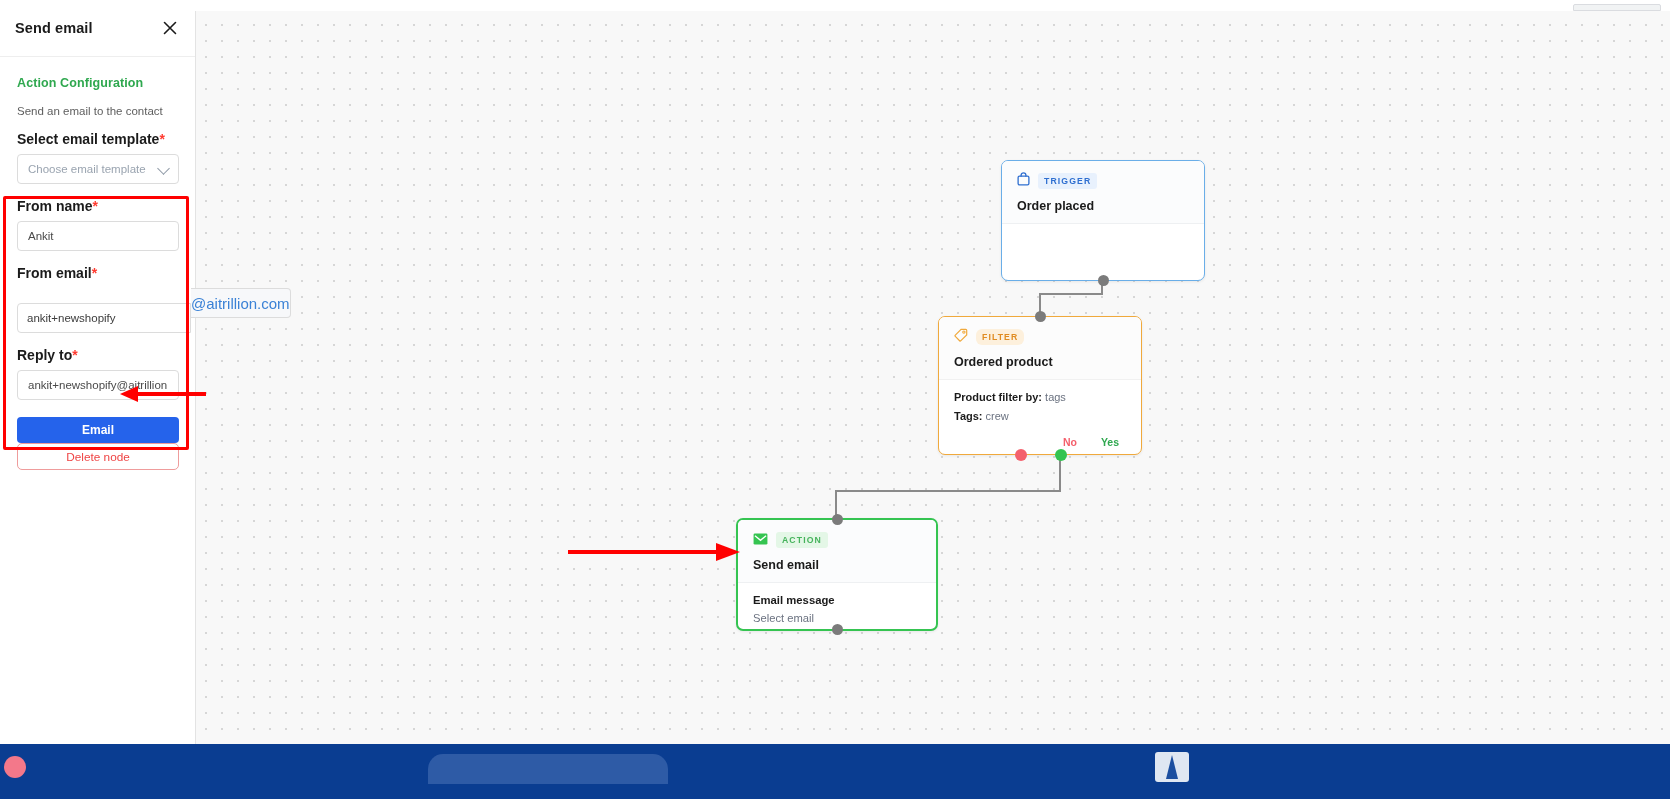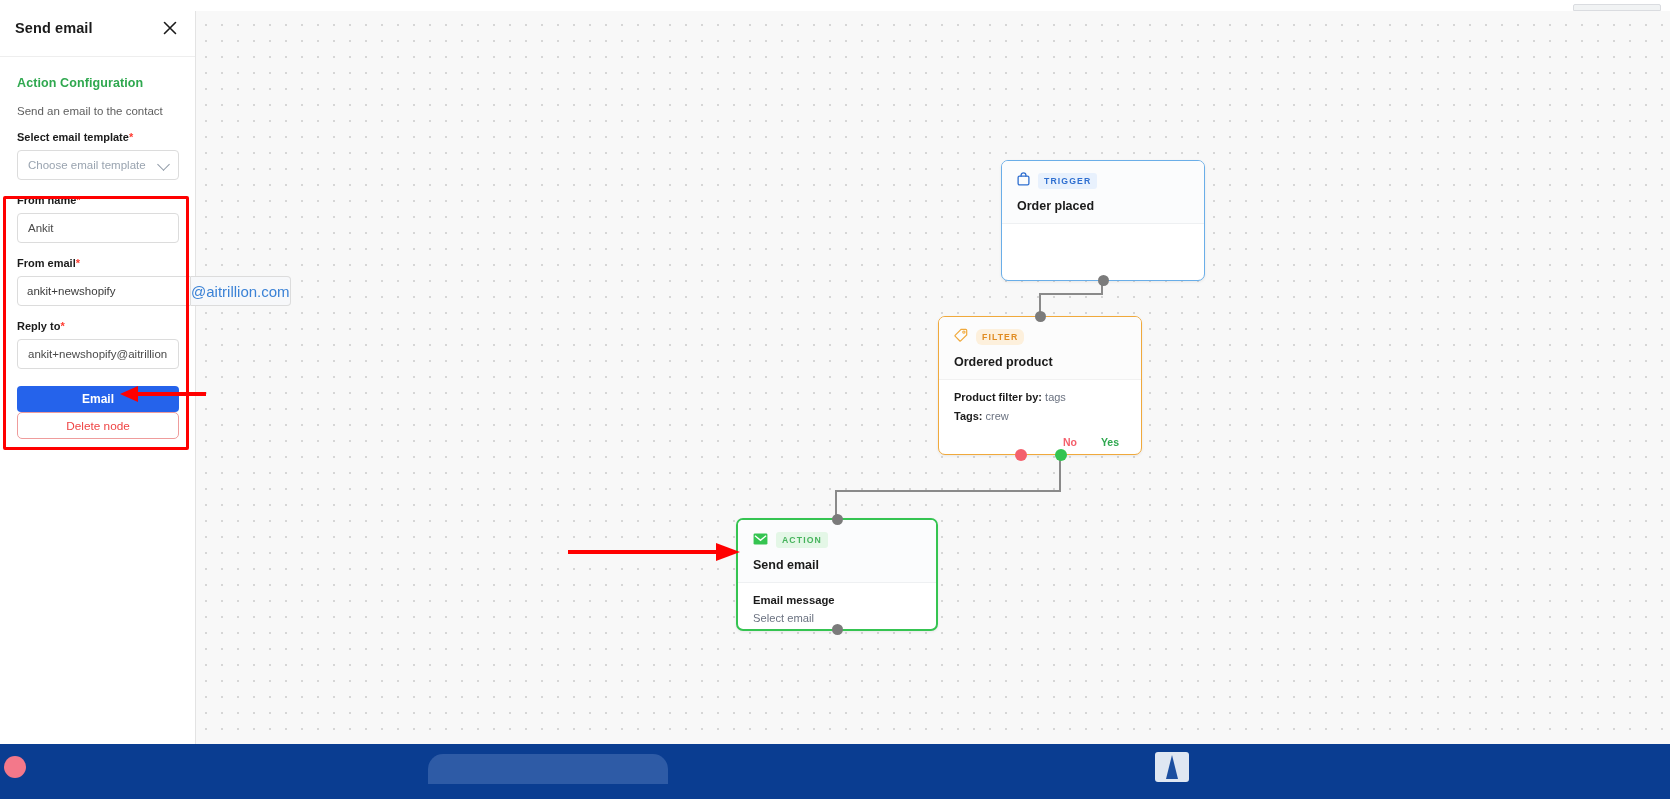--- a/index.html
+++ b/index.html
@@ -56,21 +56,21 @@
   .section-sub { color: #5e5e5e; font-size: 11.5px; margin-top: 15px; }
 
   
   .redbox {
     position: absolute; left: 3px; top: 120px; width: 186px; height: 254px;
     border: 3px solid #ff0000; border-radius: 2px; pointer-events: none; z-index: 4;
   }
 
   .field { margin-top: 14px; }
   .field:first-of-type { margin-top: 16px; }
-  .field-label { font-size: 11px; font-weight: bold; color: #1b1b1b; margin-bottom: 7px; }
+  .field-label { font-size: 14px; font-weight: bold; color: #1b1b1b; margin-bottom: 7px; }
   .req { color: #ff3b30; font-weight: bold; }
 
   .select-wrap { position: relative; }
   .ctl {
     width: 162px; height: 30px; border: 1px solid #dcdcdc; border-radius: 4px;
     background: #fff; font-size: 11.5px; color: #4a4a4a;
     padding: 0 10px; display: flex; align-items: center;
     font-family: "Liberation Sans", sans-serif;
   }
   .ctl.placeholder { color: #9aa4b0; }
@@ -79,21 +79,21 @@
     border-right: 1.6px solid #8d98a5; border-bottom: 1.6px solid #8d98a5;
     transform: rotate(45deg); pointer-events: none;
   }
   input.ctl { outline: none; }
 
   .split { display: flex; width: 162px; }
   .split .left {
     flex: 0 0 76px; height: 30px; border: 1px solid #dcdcdc; border-radius: 4px 0 0 4px;
     background: #fff; font-size: 11.5px; color: #3c3c3c; padding: 0 9px;
     display: flex; align-items: center; overflow: hidden; white-space: nowrap;
-    font-family: "Liberation Sans", sans-serif; outline: none;
+    font-family: "Liberation Sans", sans-serif; outline: none; margin-top: 15px;
   }
   .split .right {
     flex: 1; height: 30px; border: 1px solid #dcdcdc; border-left: none;
     border-radius: 0 4px 4px 0; background: #f7f8fa;
     font-size: 15px; color: #3b82d6; display: flex; align-items: center;
     justify-content: center;
   }
 
   .btn-done {
     margin-top: 17px; width: 162px; height: 26px; background: #2563eb;

